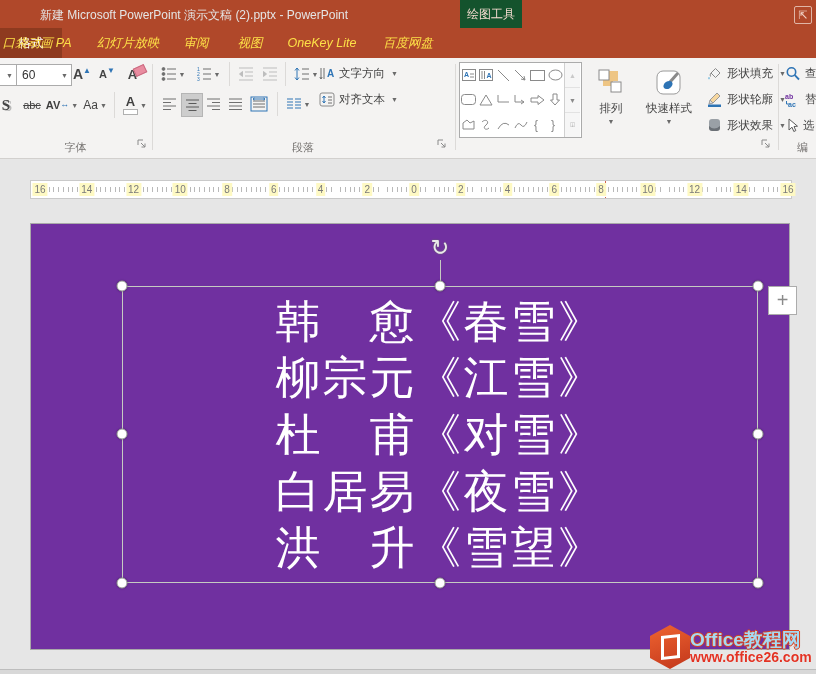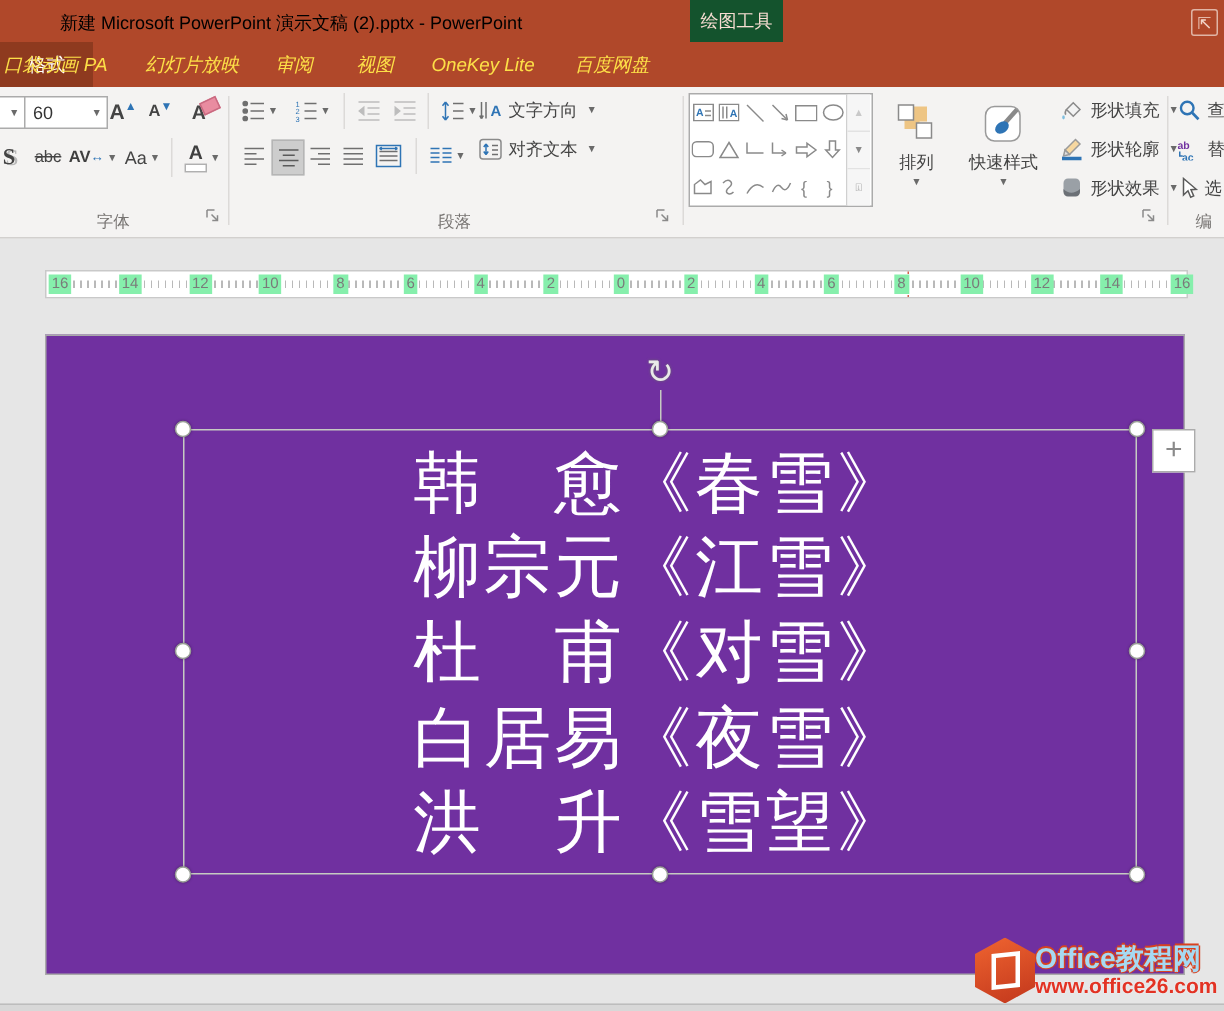--- a/index.html
+++ b/index.html
@@ -3,21 +3,21 @@
 <meta charset="utf-8">
 <style>
   html,body{margin:0;padding:0;background:#c9c9c9;}
   #app{position:relative;width:816px;height:674px;overflow:hidden;
        font-family:"Liberation Sans","DejaVu Sans",sans-serif;
        -webkit-font-smoothing:antialiased;}
   .abs{position:absolute;}
 
   
   #titlebar{left:0;top:0;width:816px;height:28px;background:#b0482a;}
-  #titlebar .doc-title{left:40px;top:7px;font-size:12px;color:#000000;white-space:nowrap;}
+  #titlebar .doc-title{left:40px;top:7px;font-size:12px;color:#e5e5e5;white-space:nowrap;}
   #ctx-tool{left:460px;top:0;width:62px;height:28px;background:#14532d;
             color:#f7ddd2;font-size:12px;display:flex;align-items:center;justify-content:center;}
   #ribbon-display-btn{right:4px;top:6px;width:16px;height:16px;color:#f3d5c9;font-size:11px;
             display:flex;align-items:center;justify-content:center;border:1px solid #e0b5a6;border-radius:2px;}
   #menubar{left:0;top:28px;width:816px;height:30px;background:#b0482a;}
   .tab{position:absolute;top:0;height:30px;display:flex;align-items:center;
        color:#fde047;font-size:12.5px;white-space:nowrap;transform:translateX(-50%);font-style:italic;}
   #tab-format{left:460px;top:0;width:62px;height:30px;background:#8e3a1f;color:#ffffff;
        font-size:12.5px;display:flex;align-items:center;justify-content:center;}
   #tellme{left:534px;top:0;height:30px;display:flex;align-items:center;gap:7px;
@@ -52,21 +52,21 @@
   #gal-scroll{width:15px;border-left:1px solid #d0d0d0;display:flex;flex-direction:column;}
   #gal-scroll div{flex:1;display:flex;align-items:center;justify-content:center;font-size:7px;color:#8a8a8a;
               border-bottom:1px solid #e2e2e2;background:#f6f6f6;}
 
   
   #canvas{left:0;top:159px;width:816px;height:515px;background:#e6e6e6;}
   #ruler{left:30px;top:21px;width:760px;height:17px;background:#ffffff;border:1px solid #c9c9c9;}
   #ruler .ticks{position:absolute;left:0;top:6px;width:100%;height:5px;
         background:repeating-linear-gradient(to right,transparent 0 3.7px,#b9b9b9 3.7px 4.7px);}
   #ruler .num{position:absolute;top:2px;transform:translateX(-50%);font-size:10px;color:#7a7a7a;
-        background:#86efac;padding:0 2px;line-height:13px;}
+        background:#fef9c3;padding:0 2px;line-height:13px;}
   #ruler .cursor-line{position:absolute;top:0;width:1px;height:17px;
         background:repeating-linear-gradient(to bottom,#d2614c 0 2px,transparent 2px 4px);}
 
   
   #slide{left:30px;top:64px;width:760px;height:427px;border:1px solid #a9a9a9;box-sizing:border-box;}
   #textbox{position:absolute;left:91px;top:62px;width:636px;height:297px;
            border:1px solid #c6cac2;box-sizing:border-box;
            display:flex;flex-direction:column;justify-content:space-evenly;}
   .tline{color:#ffffff;font-size:45px;line-height:1;text-align:center;letter-spacing:2px;
          font-family:"DejaVu Serif","Liberation Serif",serif;white-space:pre;}

